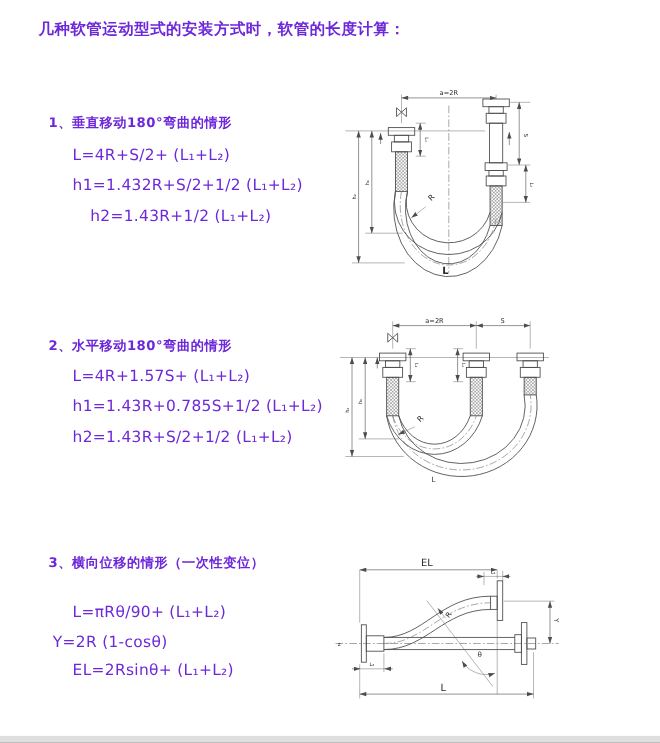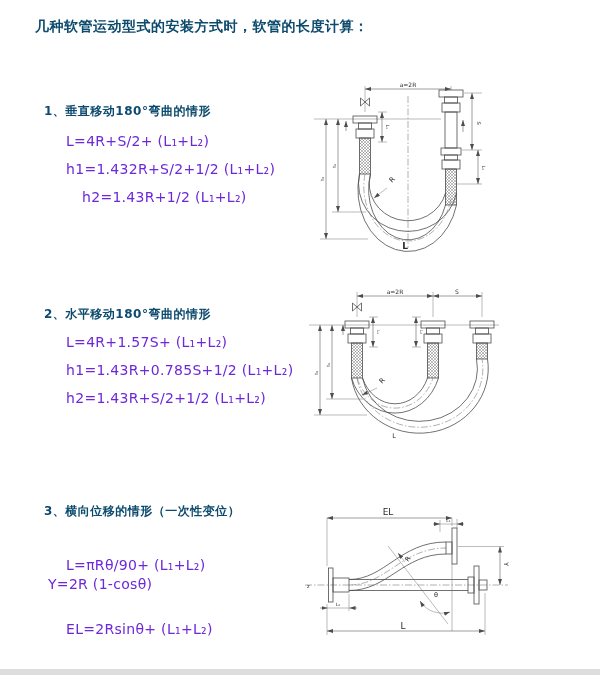--- a/index.html
+++ b/index.html
@@ -1,18 +1,18 @@
 <!DOCTYPE html>
 <html><head>
 <meta charset="utf-8">
 <style>
   html,body{margin:0;padding:0;background:#888;}
   body{font-family:"DejaVu Sans","Liberation Sans",sans-serif;}
   .page{position:relative;width:600px;height:675px;background:#ffffff;overflow:hidden;margin:0;}
-  .t{position:absolute;color:#0c4a6e;white-space:nowrap;}
+  .t{position:absolute;color:#6d28d9;white-space:nowrap;}
   .title{left:35px;top:18px;font-size:14px;font-weight:bold;letter-spacing:.5px;}
   .sec-h{font-size:12px;font-weight:bold;letter-spacing:.5px;}
   .formula{font-size:14px;font-weight:400;letter-spacing:.3px;color:#6d28d9;}
   svg{position:absolute;overflow:visible;}
   svg text{font-family:"DejaVu Sans","Liberation Sans",sans-serif;fill:#2b2b2b;}
   .dl{stroke:#4d4d4d;stroke-width:.8;fill:none;}
   .dim{stroke:#4d4d4d;stroke-width:.55;fill:none;}
   .thin{stroke:#6a6a6a;stroke-width:.45;fill:none;}
   .cl{stroke:#707070;stroke-width:.55;fill:none;stroke-dasharray:7 2 1.5 2;}
   .bottom-strip{position:absolute;left:0;bottom:0;width:600px;height:6px;background:#dedede;}
@@ -28,23 +28,23 @@
   <div class="t formula" style="left:66px;top:133px;">L=4R+S/2+ (L₁+L₂)</div>
   <div class="t formula" style="left:66px;top:161px;">h1=1.432R+S/2+1/2 (L₁+L₂)</div>
   <div class="t formula" style="left:66px;top:189px;margin-left:16px;">h2=1.43R+1/2 (L₁+L₂)</div>
 
   <div class="t sec-h" style="left:44px;top:306px;">2、水平移动180°弯曲的情形</div>
   <div class="t formula" style="left:66px;top:334px;">L=4R+1.57S+ (L₁+L₂)</div>
   <div class="t formula" style="left:66px;top:362px;">h1=1.43R+0.785S+1/2 (L₁+L₂)</div>
   <div class="t formula" style="left:66px;top:390px;">h2=1.43R+S/2+1/2 (L₁+L₂)</div>
 
   <div class="t sec-h" style="left:44px;top:503px;">3、横向位移的情形（一次性变位）</div>
-  <div class="t formula" style="left:66px;top:549px;margin-top:8px;">L=πRθ/90+ (L₁+L₂)</div>
+  <div class="t formula" style="left:66px;top:549px;">L=πRθ/90+ (L₁+L₂)</div>
   <div class="t formula" style="left:48px;top:576px;">Y=2R (1-cosθ)</div>
-  <div class="t formula" style="left:66px;top:602px;margin-top:19px;">EL=2Rsinθ+ (L₁+L₂)</div>
+  <div class="t formula" style="left:66px;top:602px;">EL=2Rsinθ+ (L₁+L₂)</div>
 
   <svg style="left:308px;top:76px;" width="200" height="186" viewBox="0 0 200 186">
     <defs>
       <marker id="aE1" markerWidth="7" markerHeight="5" refX="6" refY="2" orient="auto" markerUnits="userSpaceOnUse">
           <path d="M0,0 L6,2 L0,4 z" fill="#4d4d4d"></path>
         </marker>
       <marker id="aS1" markerWidth="7" markerHeight="5" refX="0" refY="2" orient="auto" markerUnits="userSpaceOnUse">
           <path d="M6,0 L0,2 L6,4 z" fill="#4d4d4d"></path>
         </marker>
       <pattern id="h1p" width="3" height="3" patternUnits="userSpaceOnUse">

